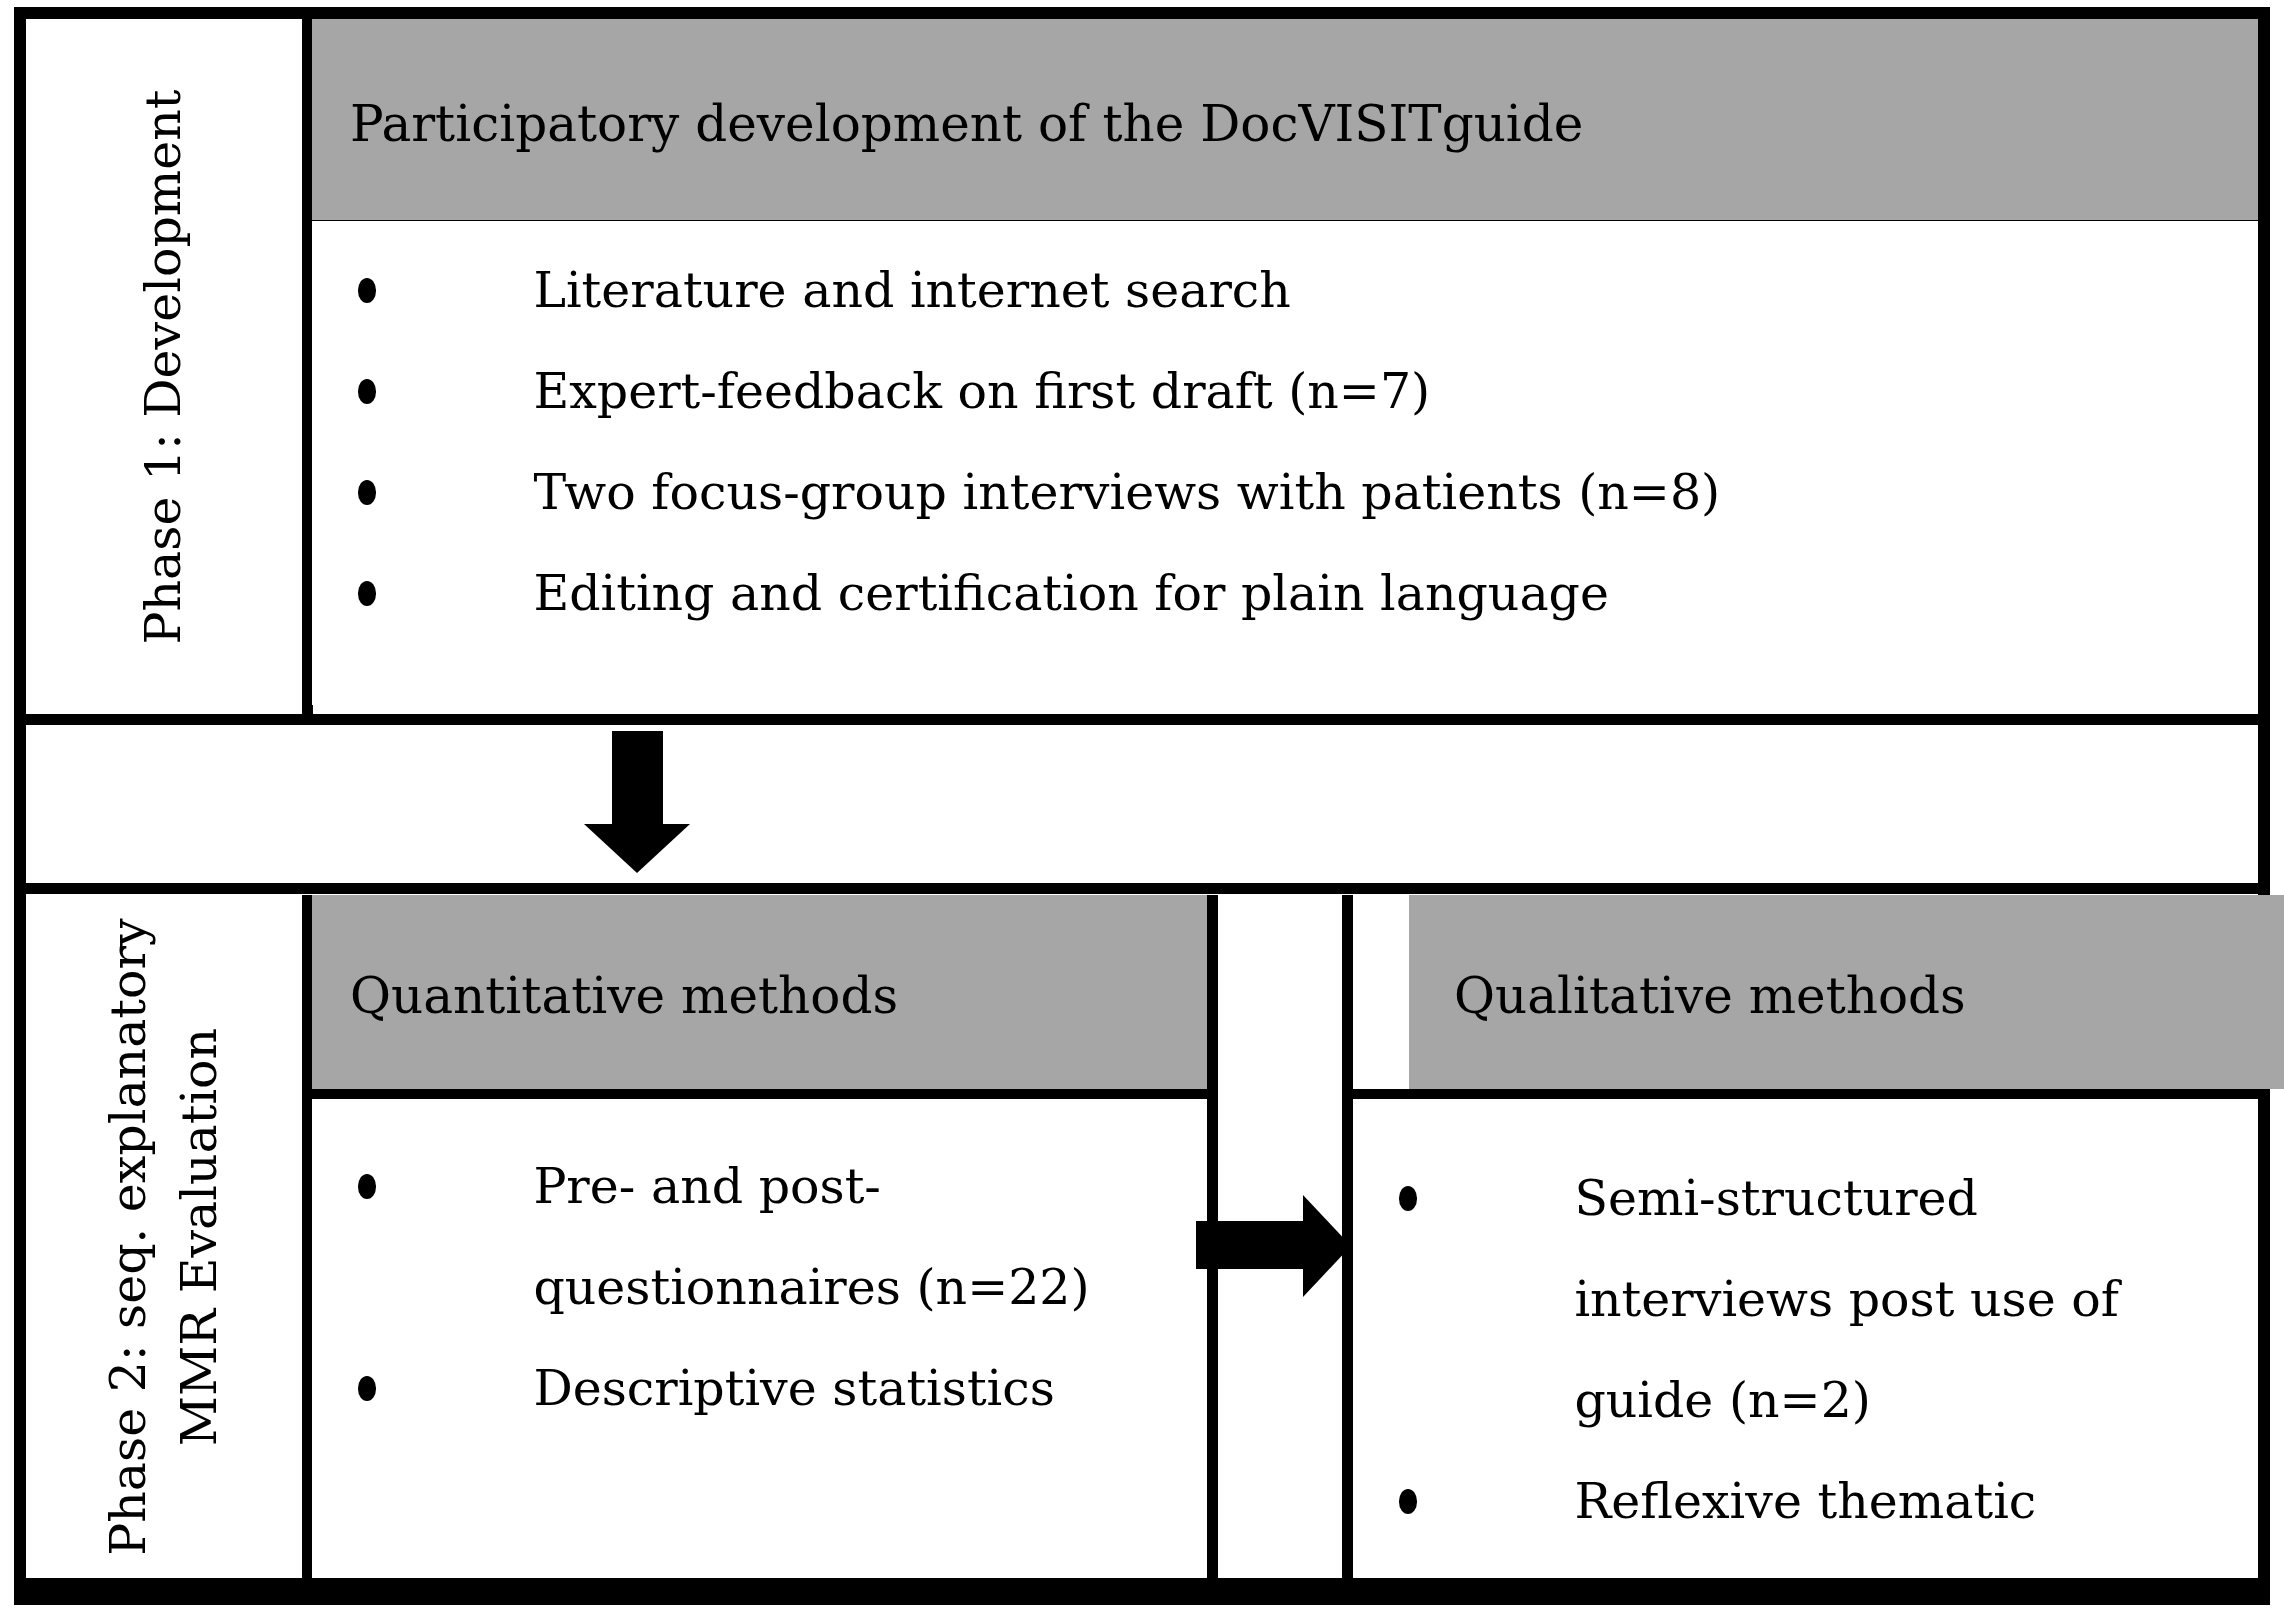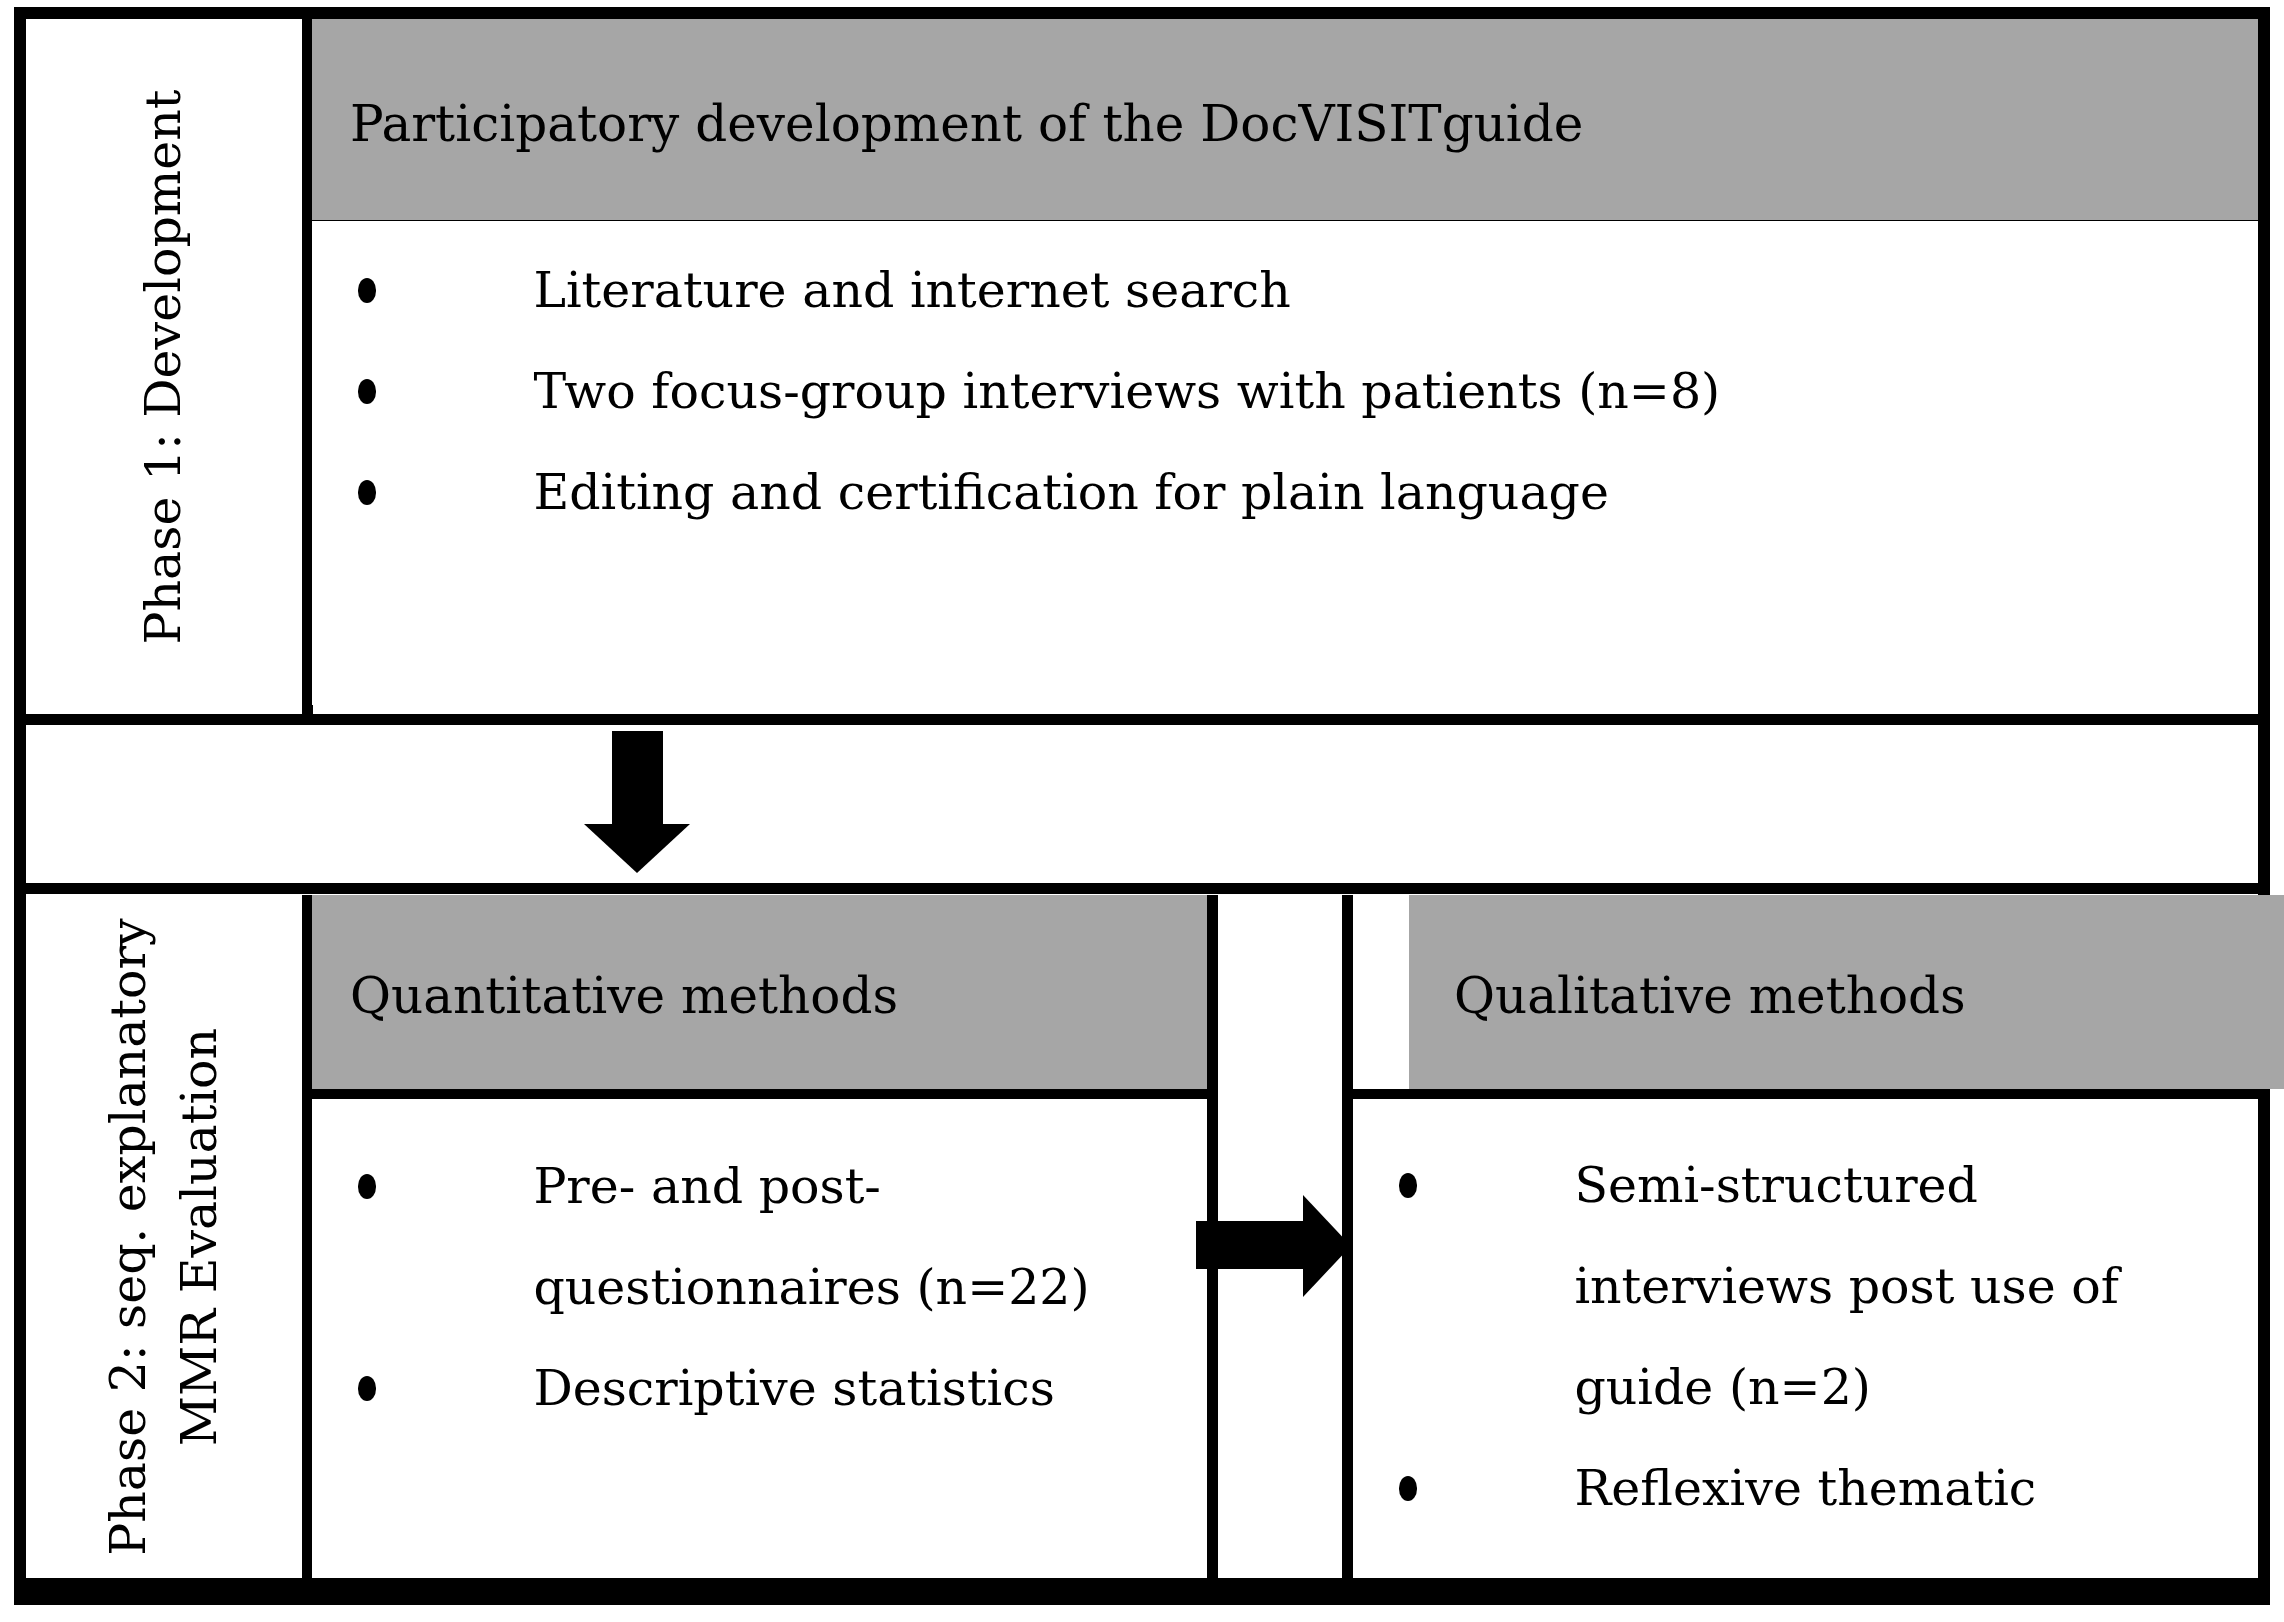--- a/index.html
+++ b/index.html
@@ -78,20 +78,26 @@
   <div class="blist" style="left:312px;top:221px;width:1946px;height:484px;padding-top:19px;box-sizing:border-box;">
     <div class="bitem">
       <span class="marker"></span>
       <div class="btext">
           <div class="bline">Literature and internet search</div>
         </div>
     </div>
     <div class="bitem">
       <span class="marker"></span>
       <div class="btext">
+          <div class="bline">Expert-feedback on first draft (n=7)</div>
+        </div>
+    </div>
+    <div class="bitem">
+      <span class="marker"></span>
+      <div class="btext">
           <div class="bline">Two focus-group interviews with patients (n=8)</div>
         </div>
     </div>
     <div class="bitem">
       <span class="marker"></span>
       <div class="btext">
           <div class="bline">Editing and certification for plain language</div>
         </div>
     </div>
   </div>
@@ -135,21 +141,21 @@
         </div>
     </div>
   </div>
 
   <div class="blackband" style="left:1342px;top:895px;width:10.5px;height:684px;"></div>
   <div class="gray-header" style="left:1409px;top:895px;width:905px;height:194px;">
     <div class="htext" style="margin-left:45px;">Qualitative methods</div>
   </div>
   <div class="blackband" style="left:1353px;top:1089px;width:905px;height:10.5px;"></div>
 
-  <div class="blist" style="left:1353px;top:1099px;width:905px;height:479px;padding-top:36px;box-sizing:border-box;">
+  <div class="blist" style="left:1353px;top:1099px;width:905px;height:479px;padding-top:49px;box-sizing:border-box;">
     <div class="bitem">
       <span class="marker"></span>
       <div class="btext">
         <div class="bline">Semi-structured</div>
         <div class="bline">interviews post use of</div>
         <div class="bline">guide (n=2)</div>
       </div>
     </div>
     <div class="bitem">
       <span class="marker"></span>

